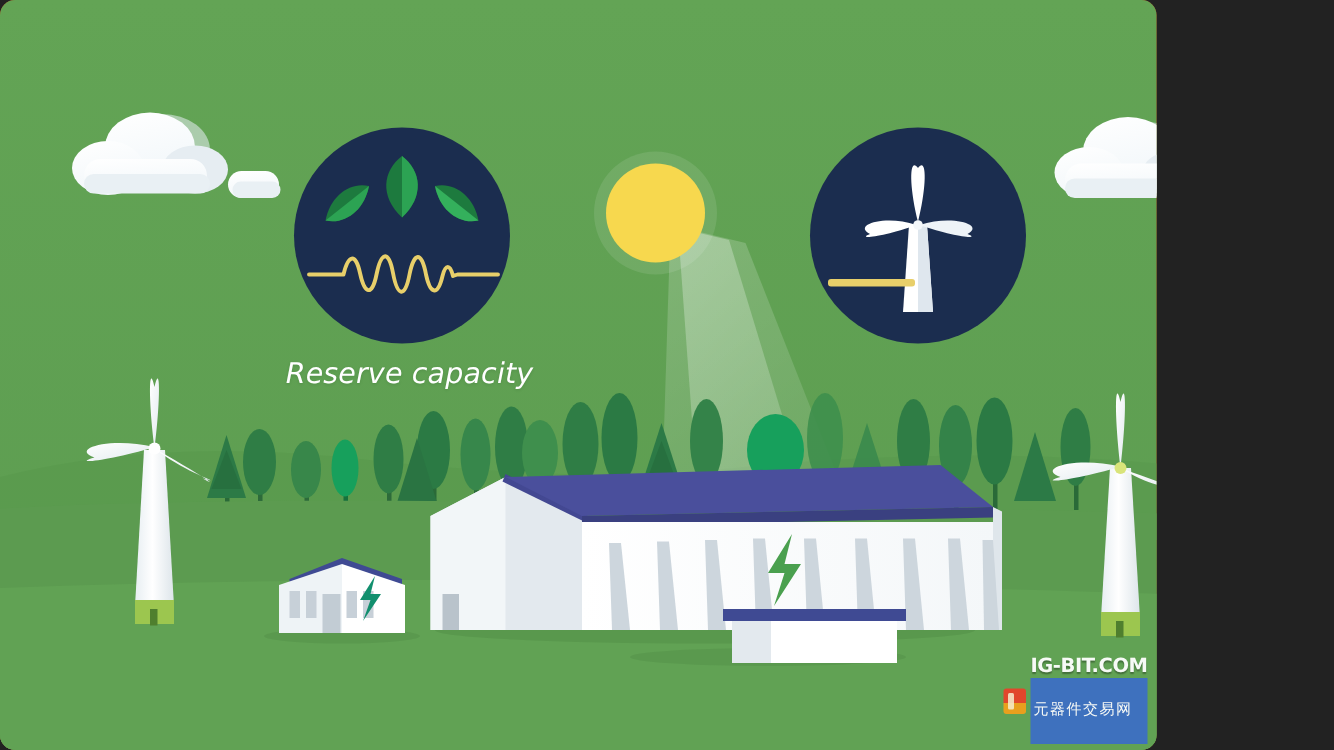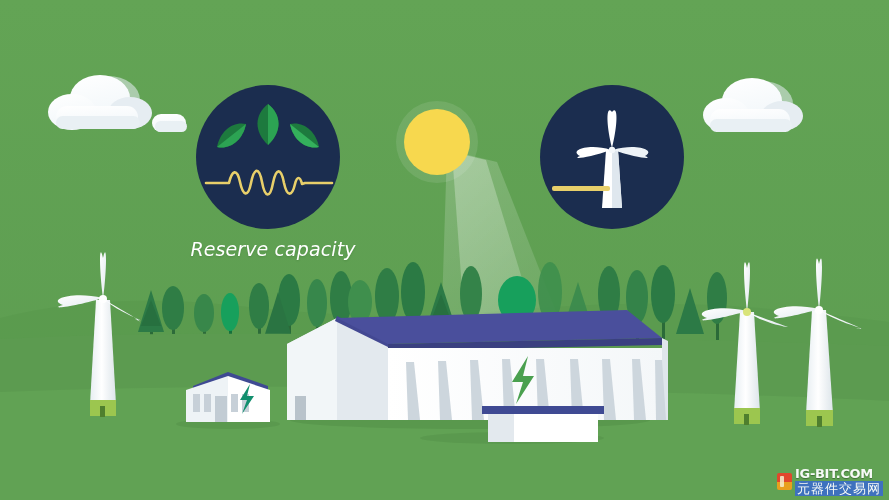--- a/index.html
+++ b/index.html
@@ -1,21 +1,22 @@
 <!DOCTYPE html>
 <html><head>
 <meta charset="utf-8">
 <style>
   html,body{margin:0;padding:0;background:#222;}
   #stage{
     position:relative;
-    width:889px;height:500px;
+    width:771px;height:500px;
     overflow:hidden;
     font-family:"DejaVu Sans", sans-serif;
     background:#c2410c;
+    border-radius:10px;
   }
   #stage svg.layer{position:absolute;left:0;top:0;width:889px;height:500px;}
   .label{
     position:absolute;
     color:#ffffff;
     font-family:"DejaVu Sans", sans-serif;
     font-style:italic;
     font-size:19px;
     line-height:23px;
     text-align:center;
@@ -46,24 +47,24 @@
   #watermark .wm-txt{display:flex;flex-direction:column;line-height:1;}
   #watermark .wm-main{
     font-family:"DejaVu Sans", sans-serif;
     font-weight:bold;font-size:13px;color:#ffffff;
     letter-spacing:-0.3px;
     text-shadow:0 1px 1px rgba(0,0,0,.35);
   }
   #watermark .wm-sub{
     margin-top:1px;
     font-family:"DejaVu Sans", sans-serif;
-    font-size:13px;color:#ffffff;
+    font-size:10px;color:#ffffff;
     letter-spacing:1px;
     background:#3d6fc4;
-    padding:1px 2px;
+    padding:17px 2px;
     text-align:left;
   }
 </style>
 </head>
 <body>
 
 <div id="stage">
 
   <svg class="layer" viewBox="0 0 889 500">
     <defs>

